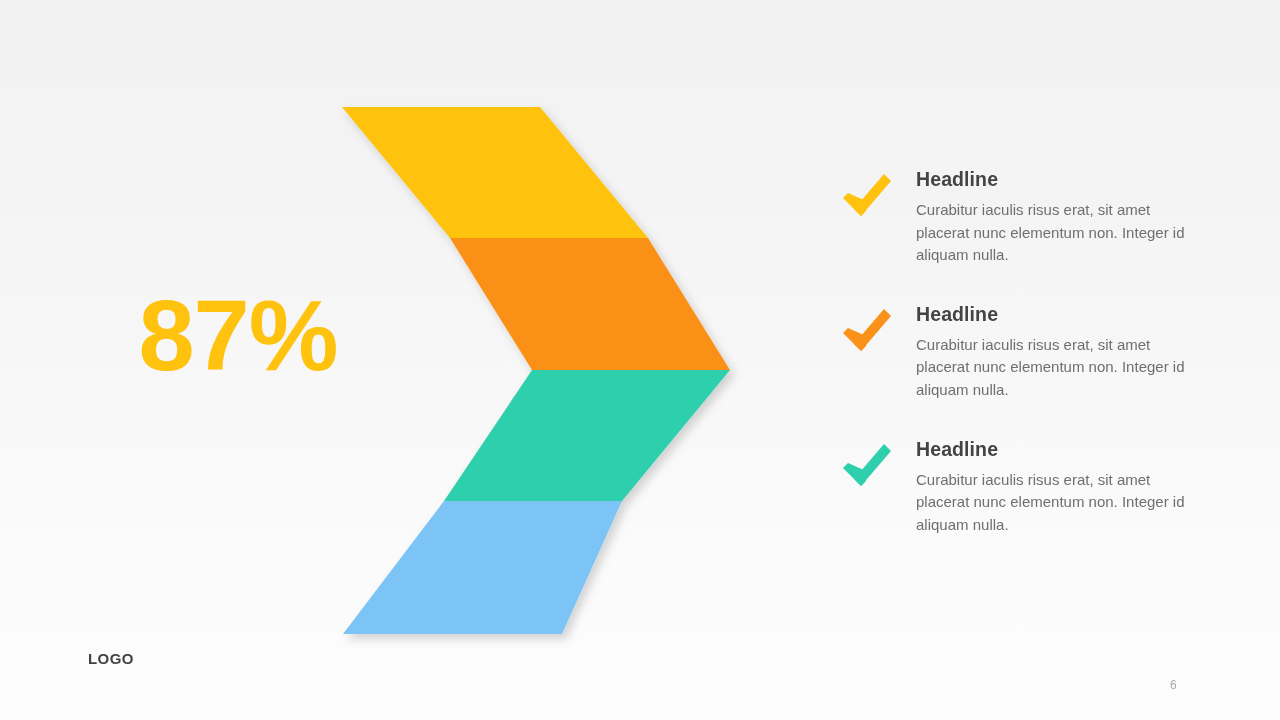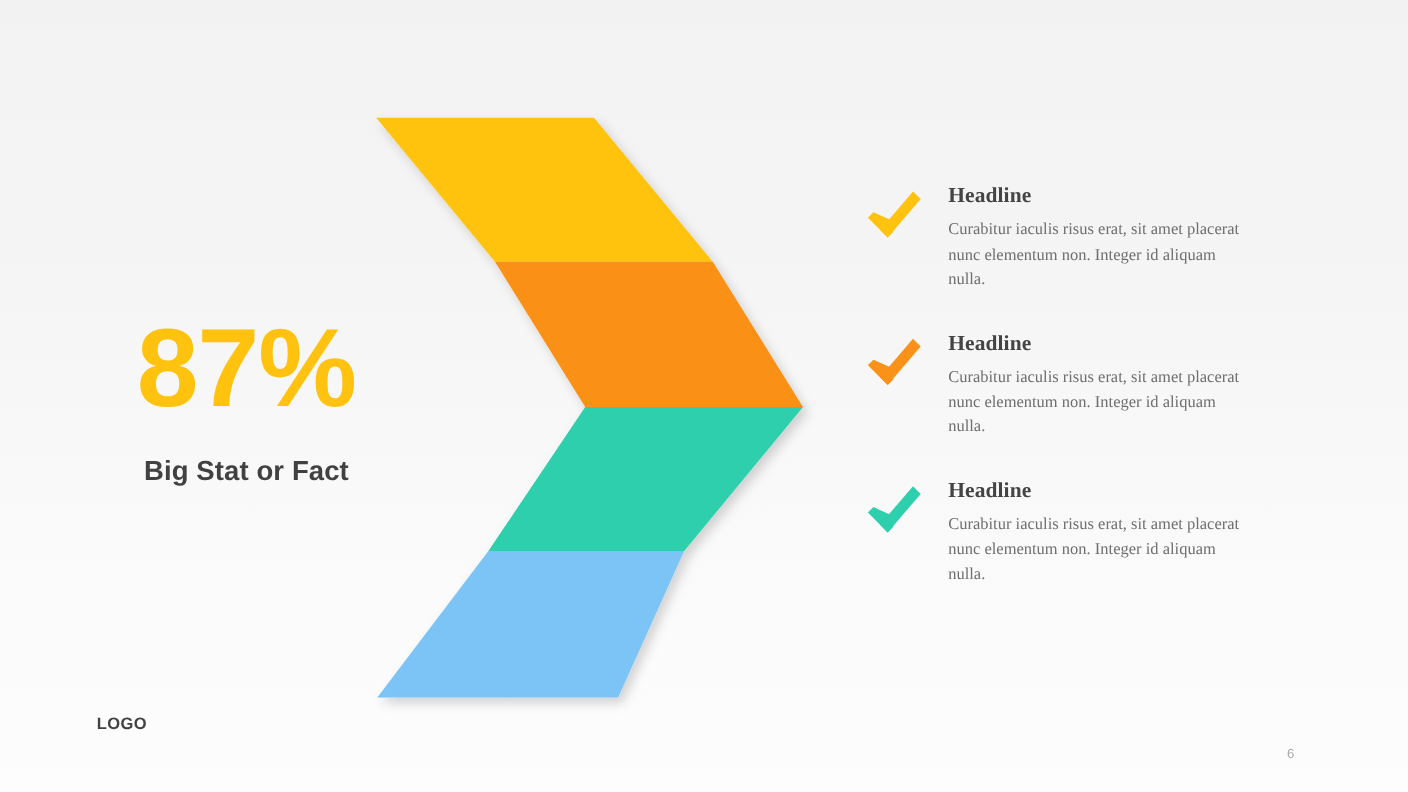--- a/index.html
+++ b/index.html
@@ -19,21 +19,21 @@
     position: relative;
     width: 1280px;
     height: 720px;
     background: linear-gradient(to bottom, #f2f2f2 0%, #f4f4f4 28%, #f8f8f8 55%, #fbfbfb 78%, #fdfdfd 100%);
     overflow: hidden;
   }
 
   
   .stat-block {
     position: absolute;
-    left: 44px;
+    left: 58px;
     top: 285px;
     width: 360px;
     text-align: center;
   }
   .stat-number {
     font-size: 101px;
     font-weight: bold;
     line-height: 1.0;
     letter-spacing: -1px;
     color: #FFC20E;
@@ -54,24 +54,23 @@
     left: 0;
     top: 0;
     width: 1280px;
     height: 720px;
     pointer-events: none;
   }
 
   
   .features {
     position: absolute;
-    left: 788px;
+    left: 842px;
     top: 168px;
     width: 400px;
-    font-family: Liberation Serif, serif;
   }
   .feature {
     position: relative;
     margin-bottom: 36px;
     min-height: 98px;
   }
   .feature-check {
     position: absolute;
     left: 0;
     top: 4px;
@@ -128,21 +127,20 @@
     <g filter="url(#bandShadow)">
       <polygon points="342,107 540,107 648,238 450,238" fill="#FFC20E"></polygon>
       <polygon points="450,238 648,238 730,370 532,370" fill="#FA9119"></polygon>
       <polygon points="532,370 730,370 622,501 444,501" fill="#2ECFAC"></polygon>
       <polygon points="444,501 622,501 562,634 343,634" fill="#7CC4F5"></polygon>
     </g>
   </svg>
 
   <div class="stat-block">
     <div class="stat-number">87%</div>
-    <div class="stat-caption">Big Stat or Fact</div>
   </div>
 
   <div class="features">
 
     <div class="feature">
       <svg class="feature-check" viewBox="0 0 56 46">
         <polygon points="6,21 1,26 19,44 24,39 24,29" fill="#FFC20E"></polygon>
         <polygon points="19,44 12,37 42,2 49,9" fill="#FFC20E"></polygon>
       </svg>
       <div class="feature-body">

